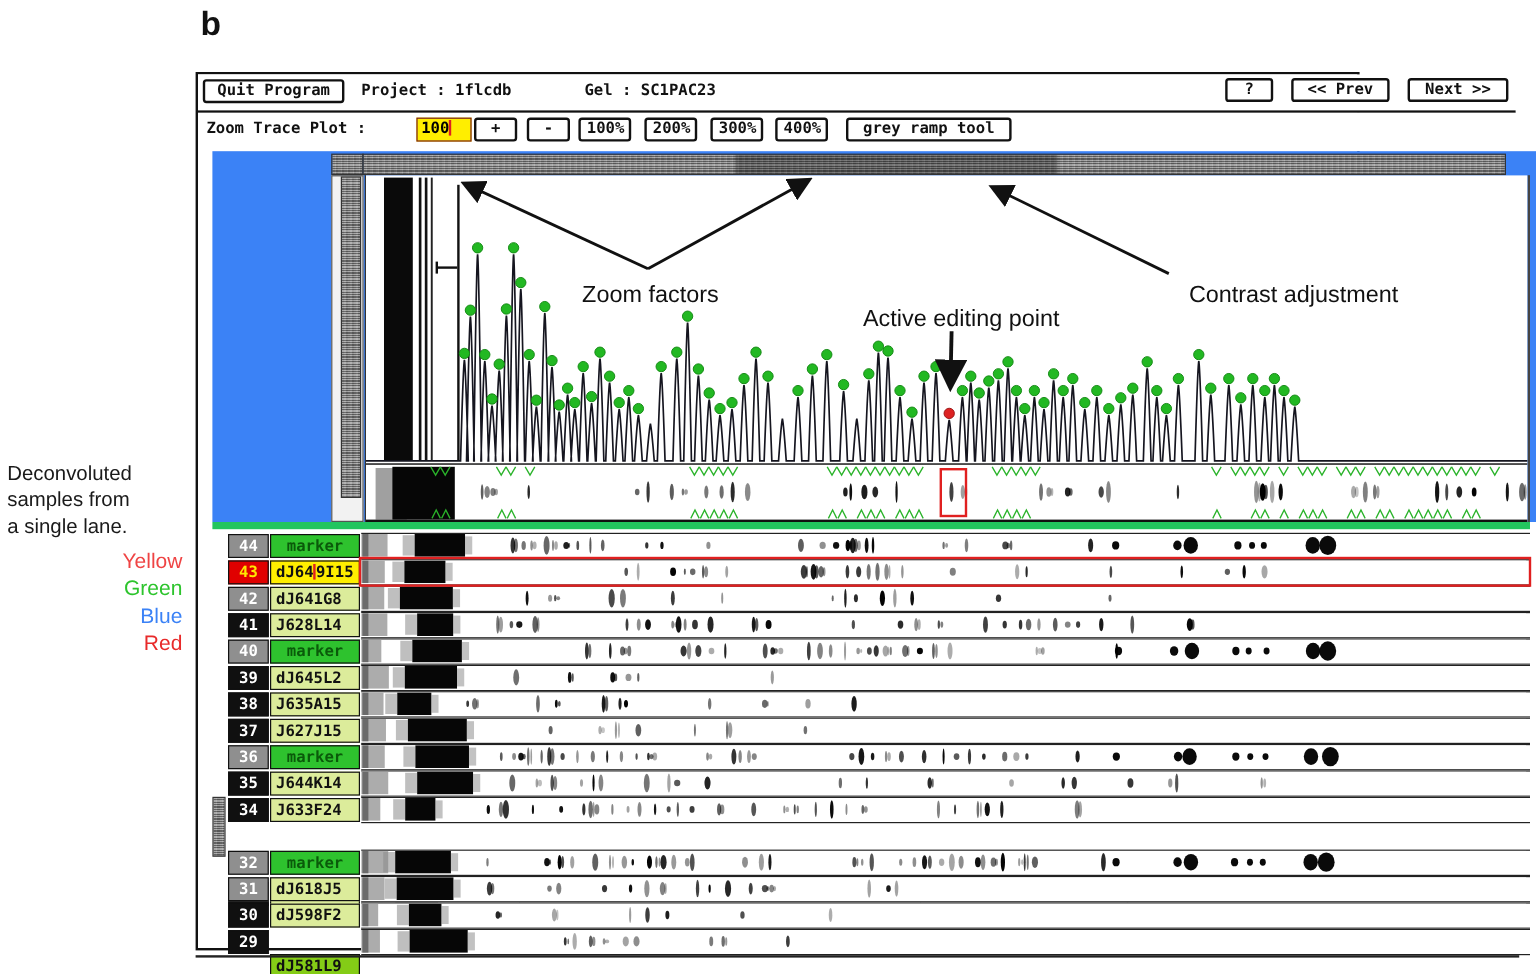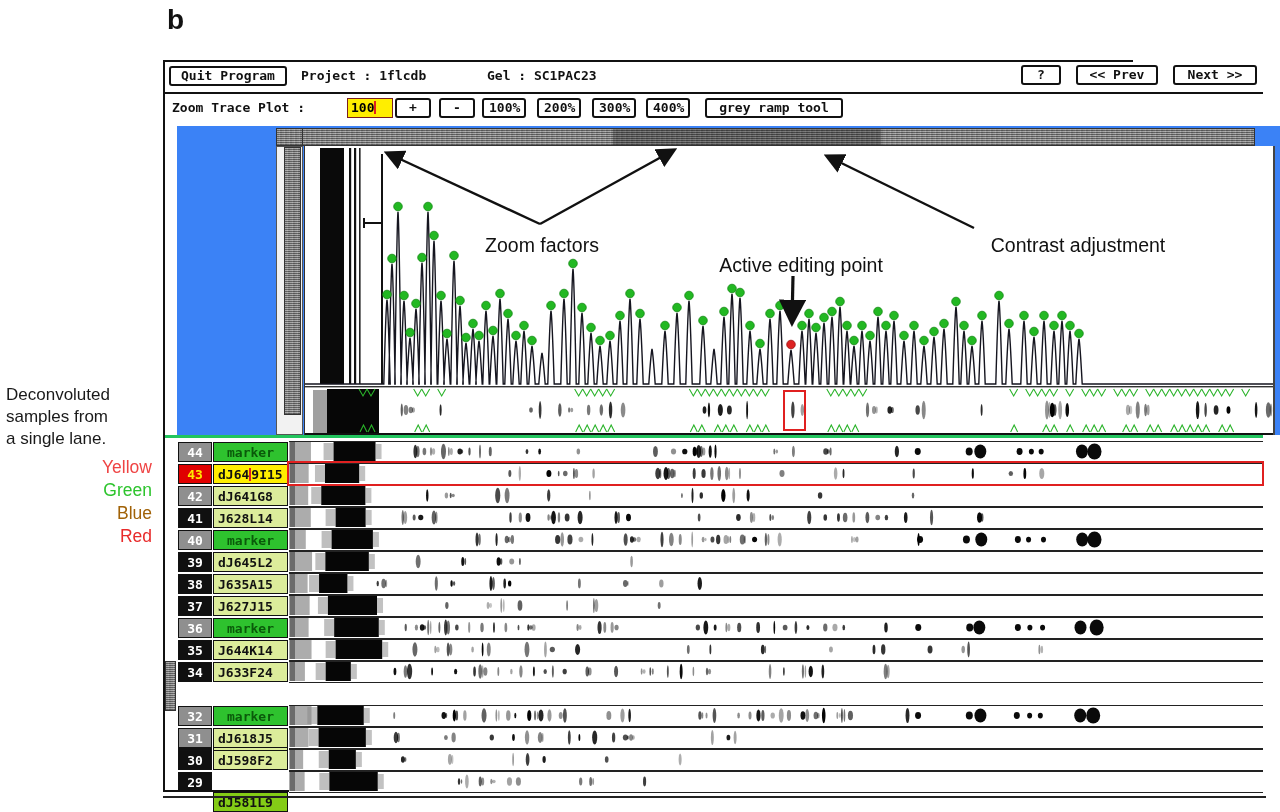--- a/index.html
+++ b/index.html
@@ -22,21 +22,21 @@
        font:bold 13px "DejaVu Sans Mono",monospace;height:20px;line-height:17px;padding:0 3px;}
   .caret{display:inline-block;width:2px;height:13px;background:#e02020;vertical-align:-2px;}
   .plot{position:absolute;left:12px;top:64px;width:1098px;height:309px;background:#3b82f6;padding-left:20px;}
   .tex{background:
        repeating-linear-gradient(0deg,rgba(60,60,60,.55) 0 1px,rgba(190,190,190,.55) 1px 2px),
        repeating-linear-gradient(90deg,#8e8e8e 0 2px,#a7a7a7 2px 3px,#777 3px 5px);
        border:1px solid #333;box-sizing:border-box;}
   .ramp-dark{position:absolute;top:0;height:100%;background:rgba(0,0,0,.28);}
   .tracewrap{position:absolute;left:127px;top:20px;width:968px;height:289px;
              border-left:1.5px solid #333;border-right:2px solid #444;box-sizing:content-box;}
-  .lanes{position:absolute;left:0;top:373px;width:1098px;height:355px;border-top:3px solid #22c55e;
+  .lanes{position:absolute;left:12px;top:373px;width:1098px;height:355px;border-top:6px solid #22c55e;
          box-sizing:border-box;background:#fff;}
   .lane-row{position:absolute;left:13px;width:1086px;height:22px;}
   .ncell{position:absolute;left:0;top:1px;width:34px;height:20px;color:#fff;
          font:bold 13px "DejaVu Sans Mono",monospace;text-align:center;line-height:20px;
          border:1px solid #111;box-sizing:border-box;}
   .lcell{position:absolute;left:35px;top:1px;width:75px;height:20px;color:#111;
          font:bold 13px "DejaVu Sans Mono",monospace;line-height:20px;padding-left:4px;
          border:1px solid #111;box-sizing:border-box;white-space:nowrap;overflow:hidden;}
   .scell{position:absolute;left:111px;top:0;width:974px;height:22px;background:#fff;
          border-top:1.5px solid #222;border-bottom:1.5px solid #222;box-sizing:border-box;}
@@ -50,21 +50,21 @@
 
   <div class="abs fig-label" style="left:167px;top:4px;">b</div>
 
   <div class="abs caption" style="left:6px;top:384px;width:146px;">
     <div>Deconvoluted</div>
     <div>samples from</div>
     <div>a single lane.</div>
     <div id="legend" style="margin-top:6px;">
         <span class="legend-word" style="color: #ef4444;">Yellow</span>
         <span class="legend-word" style="color: rgb(45, 196, 45);">Green</span>
-        <span class="legend-word" style="color: #a16207;">Blue</span>
+        <span class="legend-word" style="color: #3b82f6;">Blue</span>
         <span class="legend-word" style="color: rgb(232, 42, 42);">Red</span>
       </div>
   </div>
 
   <div class="window">
 
     <div class="tb tb1">
       <div class="btn" style="left:4px;top:4px;width:118px;">Quit Program</div>
       <div class="tlabel" style="left:136px;top:4px;">Project : 1flcdb</div>
       <div class="tlabel" style="left:322px;top:4px;">Gel : SC1PAC23</div>

